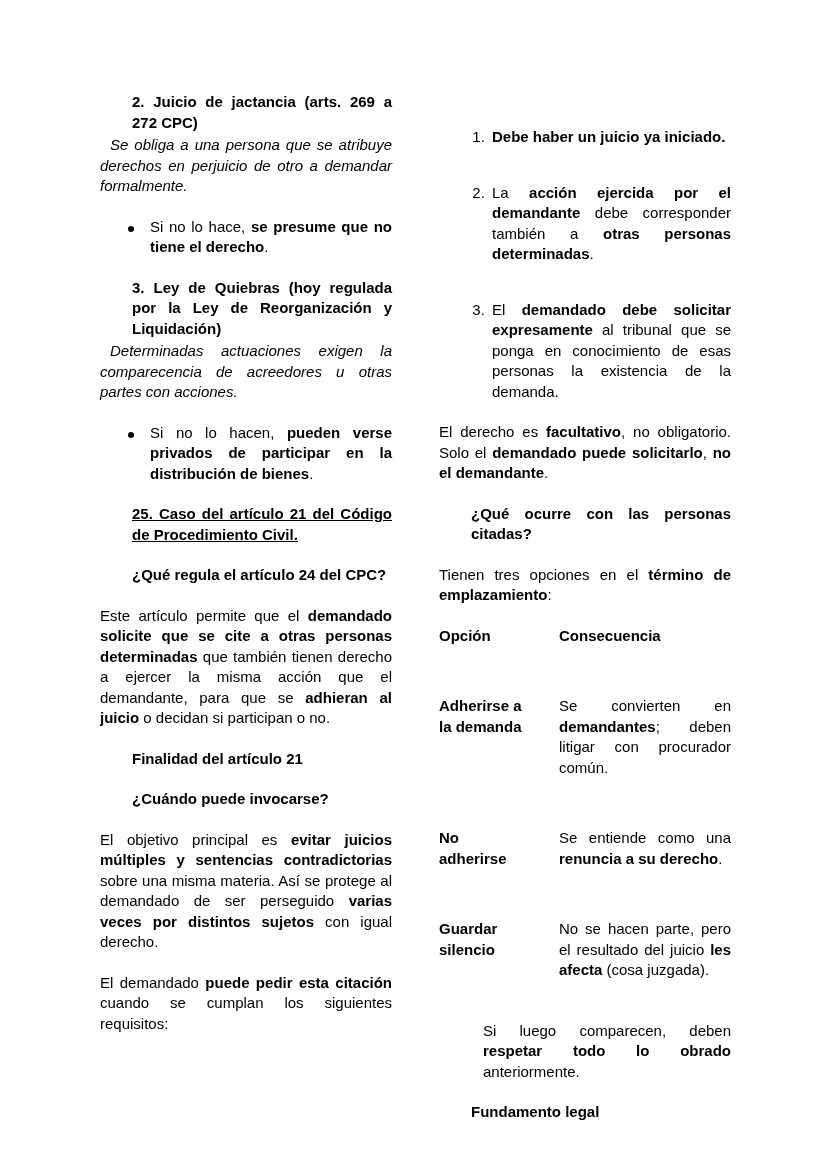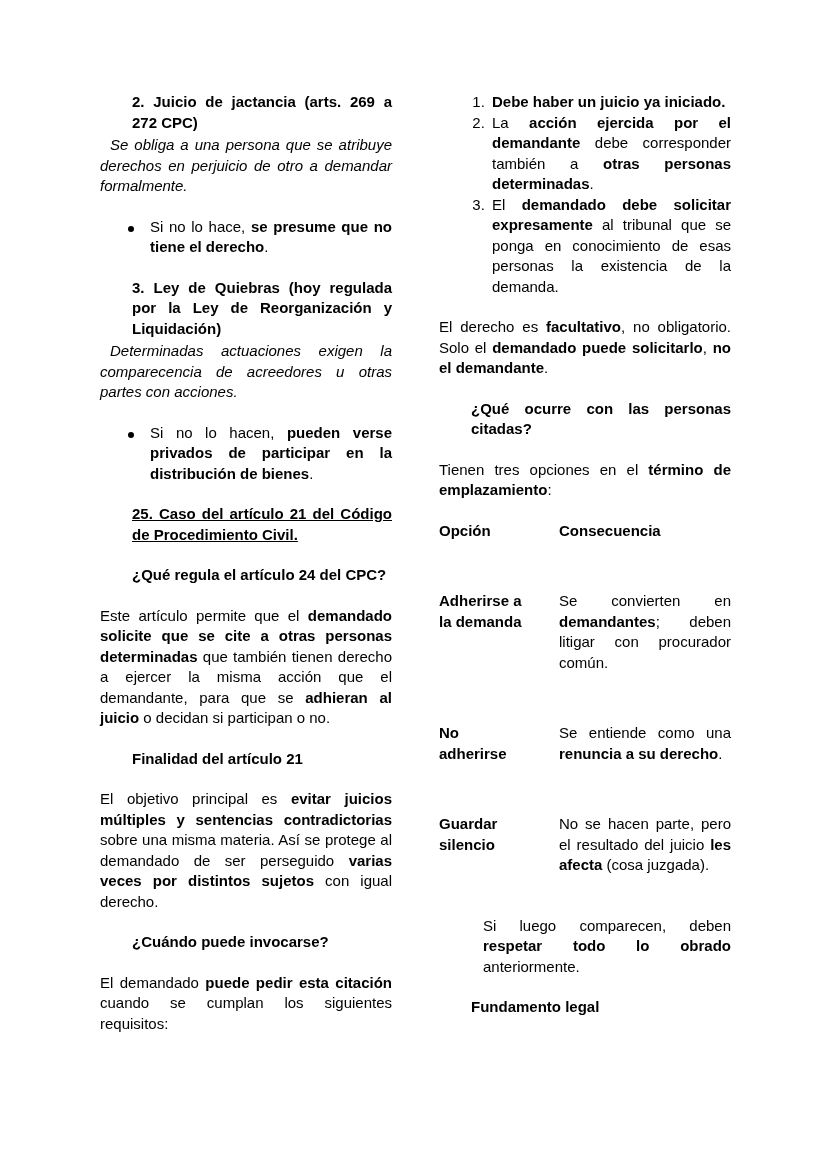--- a/index.html
+++ b/index.html
@@ -42,21 +42,21 @@
   .bullet-dot {
     display: inline-block;
     width: 6px; height: 6px;
     border-radius: 50%;
     background: #000000;
     margin-top: 7px;
   }
   .bullet-body { flex: 1 1 auto; text-align: justify; min-width: 0; }
 
   ol.numbered-list { margin: 0 0 20px 0; padding-left: 50px; }
-  ol.numbered-list li { text-align: justify; padding-left: 3px; }
+  ol.numbered-list li { text-align: justify; padding-left: 3px; margin-top: 35px; }
 
   table.doc-table { width: 100%; border-collapse: collapse; margin: 20px 0 40px 0; }
   .doc-table th, .doc-table td {
     vertical-align: top;
     font-weight: normal;
     padding: 0 0 50px 0;
   }
   .doc-table th { text-align: left; }
   .doc-table .col-option { width: 110px; padding-right: 10px; white-space: pre-line; }
   .doc-table td.col-consequence { text-align: justify; }
@@ -76,22 +76,22 @@
       <p class="block heading tight"><span class="b ">3. Ley de Quiebras (hoy regulada por la Ley de Reorganización y Liquidación)</span></p>
       <p class="block paragraph first-indent"><span class="i ">Determinadas actuaciones exigen la comparecencia de acreedores u otras partes con acciones.</span></p>
       <div class="bullet-item">
         <span class="bullet-marker"><span class="bullet-dot"></span></span>
         <span class="bullet-body"><span>Si no lo hacen, </span><span class="b ">pueden verse privados de participar en la distribución de bienes</span><span>.</span></span>
       </div>
       <p class="block heading"><span class="b u">25. Caso del artículo 21 del Código de Procedimiento Civil.</span></p>
       <p class="block heading"><span class="b ">¿Qué regula el artículo 24 del CPC?</span></p>
       <p class="block paragraph"><span>Este artículo permite que el </span><span class="b ">demandado solicite que se cite a otras personas determinadas</span><span> que también tienen derecho a ejercer la misma acción que el demandante, para que se </span><span class="b ">adhieran al juicio</span><span> o decidan si participan o no.</span></p>
       <p class="block heading"><span class="b ">Finalidad del artículo 21</span></p>
+      <p class="block heading"><span class="b ">¿Cuándo puede invocarse?</span></p>
       <p class="block paragraph"><span>El objetivo principal es </span><span class="b ">evitar juicios múltiples y sentencias contradictorias</span><span> sobre una misma materia. Así se protege al demandado de ser perseguido </span><span class="b ">varias veces por distintos sujetos</span><span> con igual derecho.</span></p>
-      <p class="block heading"><span class="b ">¿Cuándo puede invocarse?</span></p>
       <p class="block paragraph"><span>El demandado </span><span class="b ">puede pedir esta citación</span><span> cuando se cumplan los siguientes requisitos:</span></p>
     </div>
   <div class="column">
       <ol class="block numbered-list">
         <li><span class="b ">Debe haber un juicio ya iniciado.</span></li>
         <li><span>La </span><span class="b ">acción ejercida por el demandante</span><span> debe corresponder también a </span><span class="b ">otras personas determinadas</span><span>.</span></li>
         <li><span>El </span><span class="b ">demandado debe solicitar expresamente</span><span> al tribunal que se ponga en conocimiento de esas personas la existencia de la demanda.</span></li>
       </ol>
       <p class="block paragraph"><span>El derecho es </span><span class="b ">facultativo</span><span>, no obligatorio. Solo el </span><span class="b ">demandado puede solicitarlo</span><span>, </span><span class="b ">no el demandante</span><span>.</span></p>
       <p class="block heading"><span class="b ">¿Qué ocurre con las personas citadas?</span></p>

